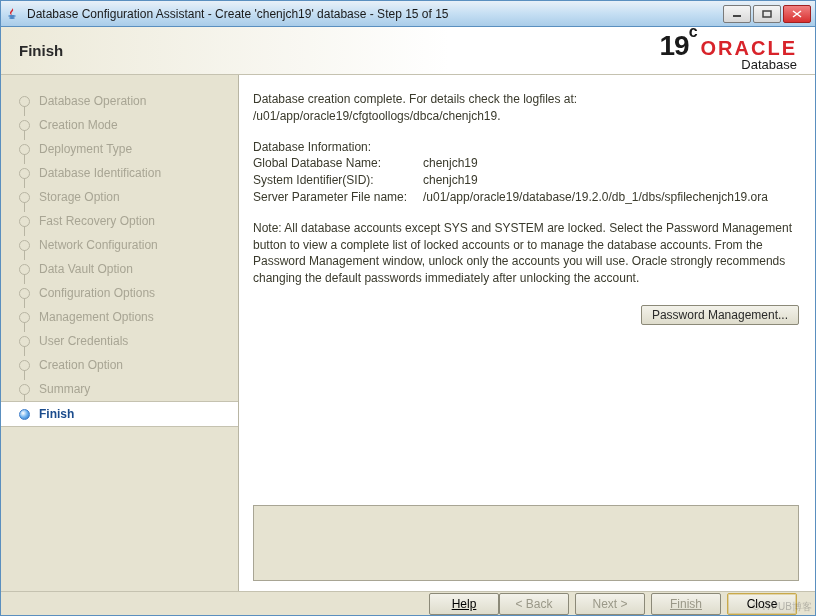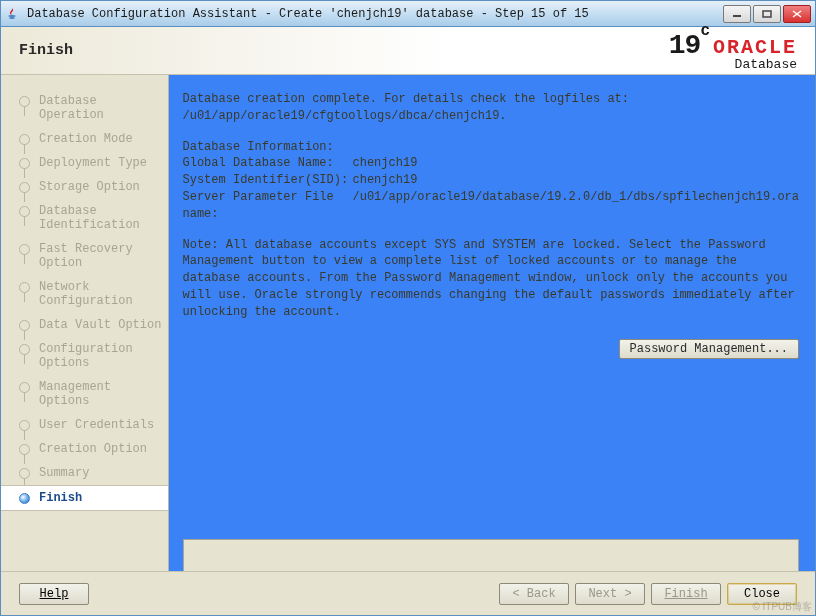--- a/index.html
+++ b/index.html
@@ -7,25 +7,24 @@
     font-family: Tahoma, Arial, sans-serif;
     font-size: 11px;
     background: #c0c0c0;
     width: 816px;
     height: 616px;
     overflow: hidden;
   }
   .window {
     width: 816px;
     height: 616px;
-    background: #3b82f6;
+    background: #ffffff;
     border: 1px solid #5a8fbf;
     display: flex;
     flex-direction: column;
-    font-family: Liberation Mono, monospace;
   }
   .titlebar {
     height: 26px;
     background: linear-gradient(to bottom, #e8f0f8 0%, #c6dff3 50%, #a9cce9 100%);
     border-bottom: 1px solid #5a8fbf;
     display: flex;
     align-items: center;
     padding: 0 4px;
   }
   .titlebar .icon {
@@ -188,25 +187,25 @@
     color: #2a2a2a;
   }
   .summary-box {
     flex: 1;
     margin-top: 180px;
     border: 1px solid #a8a594;
     background: #e6e3d1;
     min-height: 60px;
   }
   .footer {
-    height: 44px;
+    height: 24px;
     border-top: 1px solid #c5c2b0;
     display: flex;
     align-items: center;
-    justify-content: space-between;
+    justify-content: flex-end;
     padding: 8px 18px;
     background: #e6e3d1;
   }
   .footer-left, .footer-right { display: flex; gap: 6px; }
   .nav-btn {
     min-width: 70px;
     padding: 3px 10px;
     background: linear-gradient(#f3f2ea,#dedccc);
     border: 1px solid #8b8978;
     border-radius: 2px;
@@ -273,22 +272,22 @@
       </span>
     </div>
   </div>
 
   <div class="body-area">
     <nav class="sidebar">
       <ul class="step-list" id="step-list">
           <li class="step-item">Database Operation</li>
           <li class="step-item">Creation Mode</li>
           <li class="step-item">Deployment Type</li>
+          <li class="step-item">Database Identification</li>
           <li class="step-item">Storage Option</li>
-          <li class="step-item">Database Identification</li>
           <li class="step-item">Fast Recovery Option</li>
           <li class="step-item">Network Configuration</li>
           <li class="step-item">Data Vault Option</li>
           <li class="step-item">Configuration Options</li>
           <li class="step-item">Management Options</li>
           <li class="step-item">User Credentials</li>
           <li class="step-item">Creation Option</li>
           <li class="step-item">Summary</li>
           <li class="step-item active">Finish</li>
         </ul>

